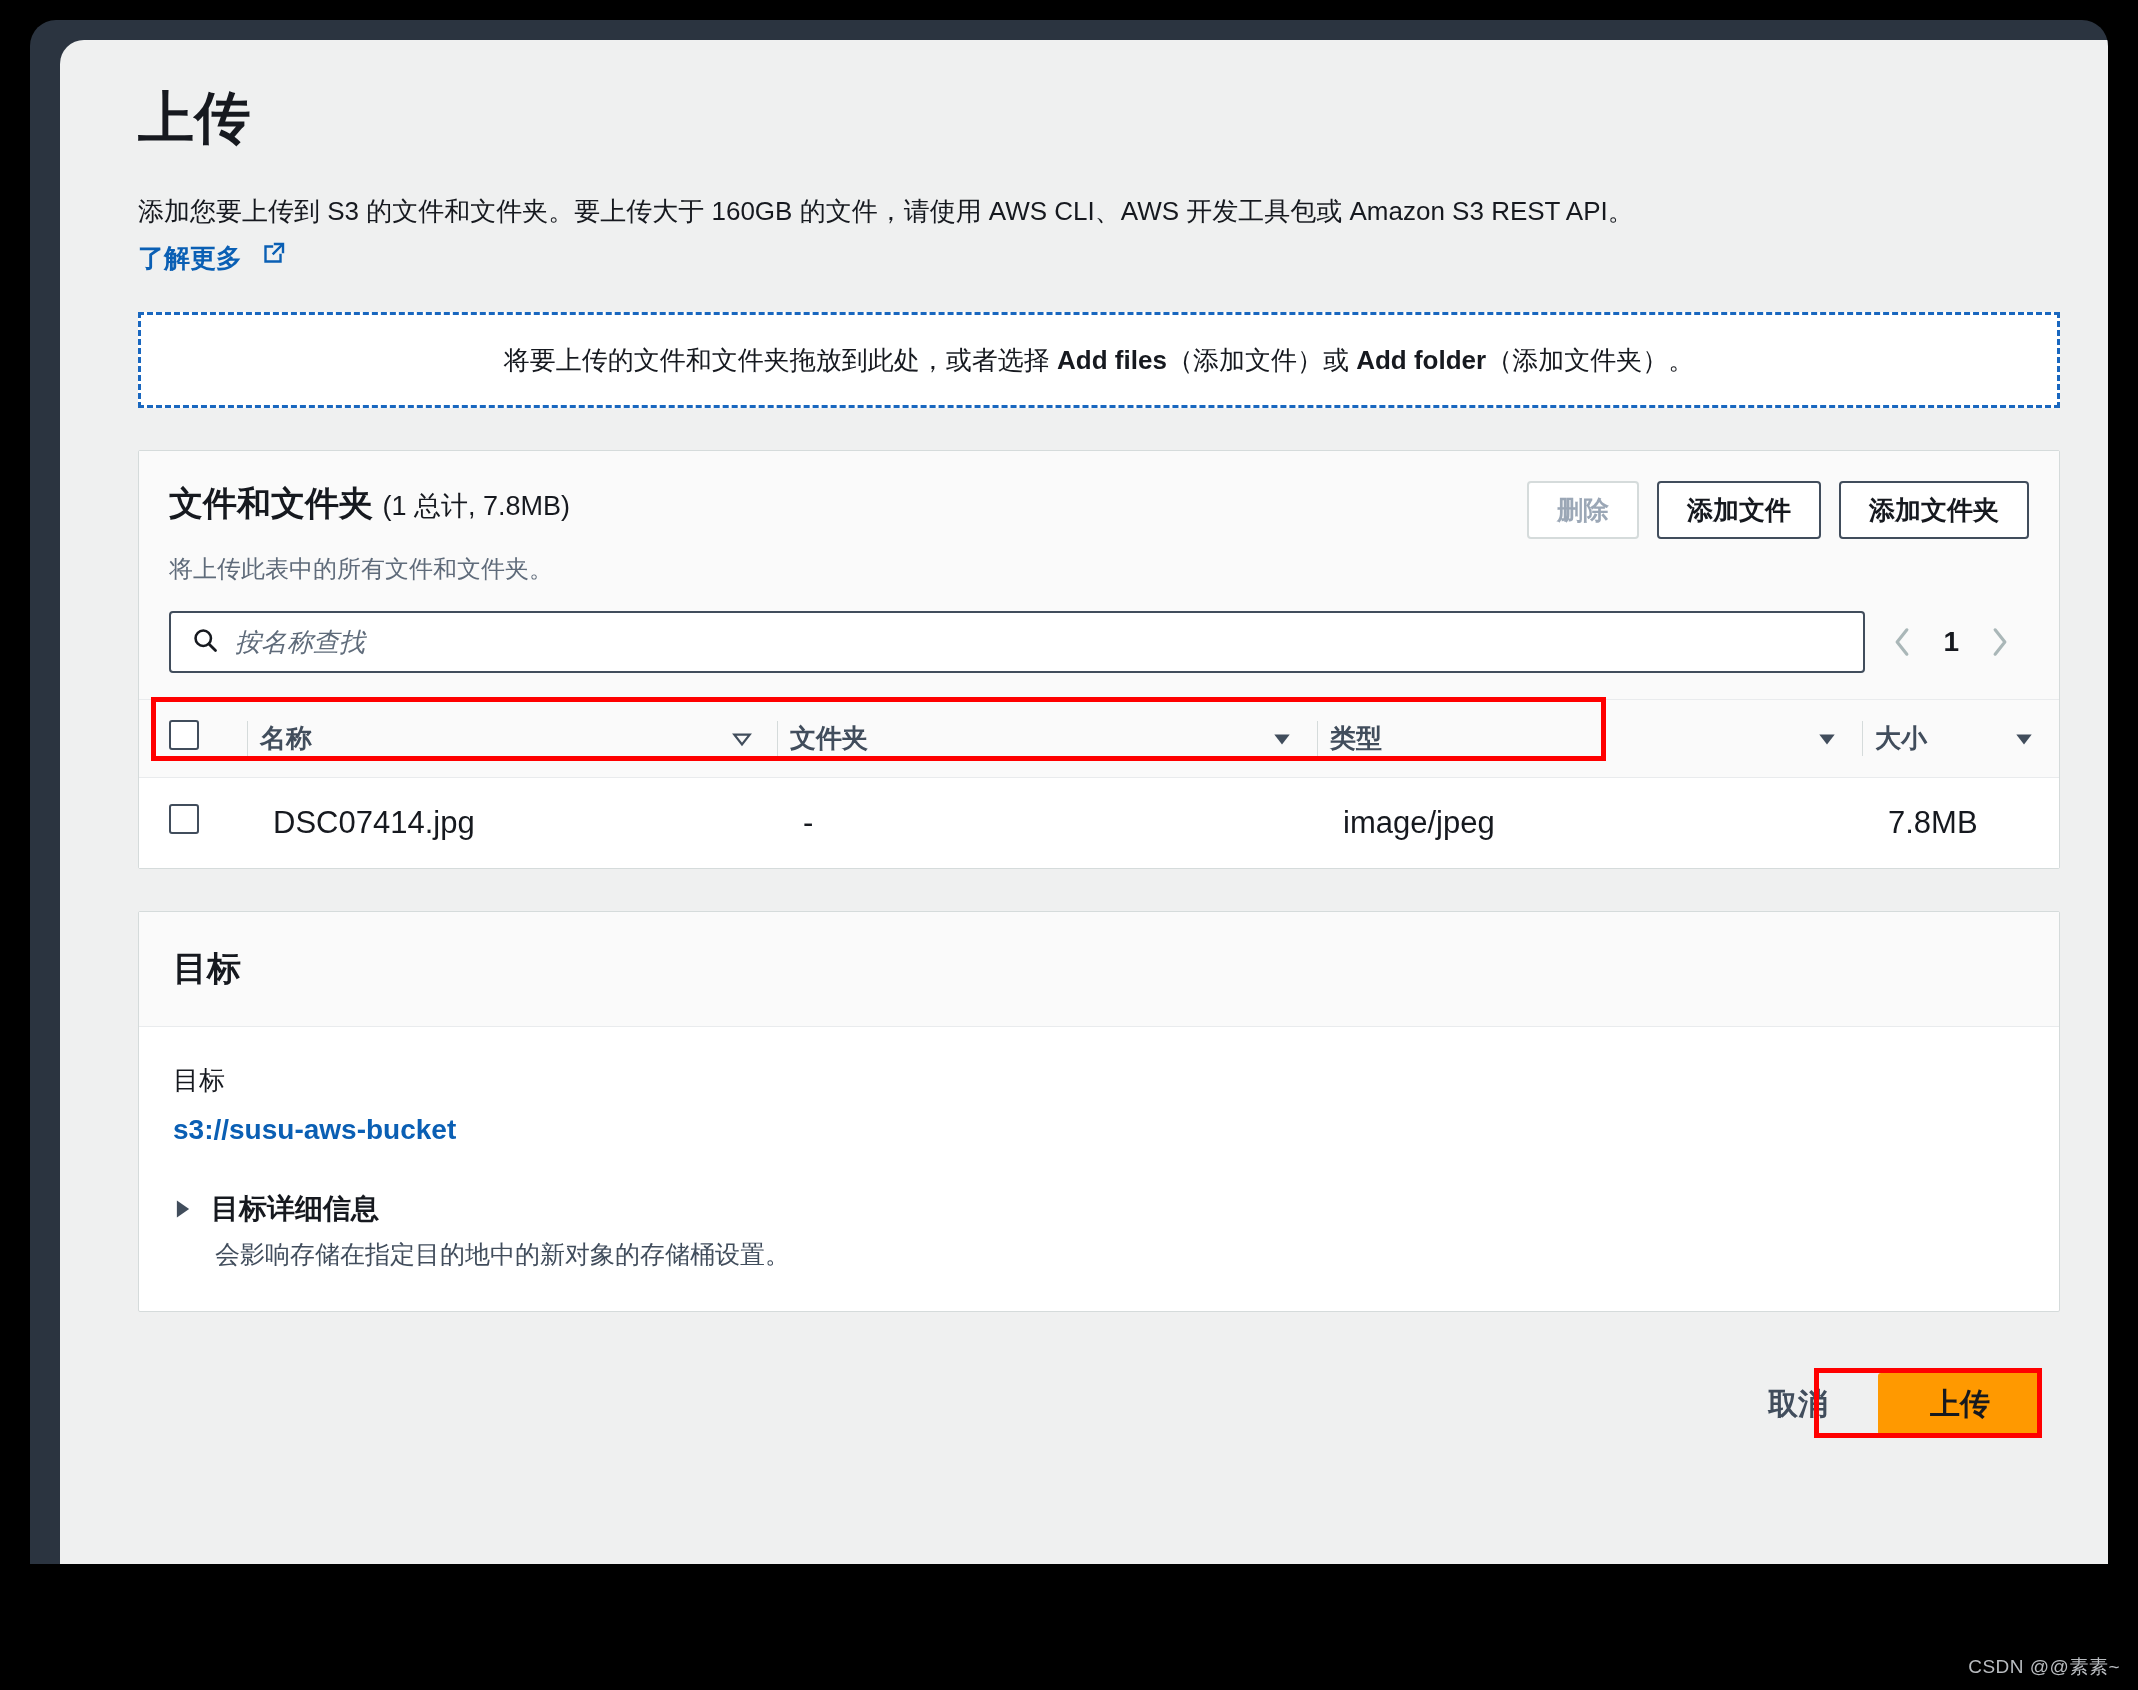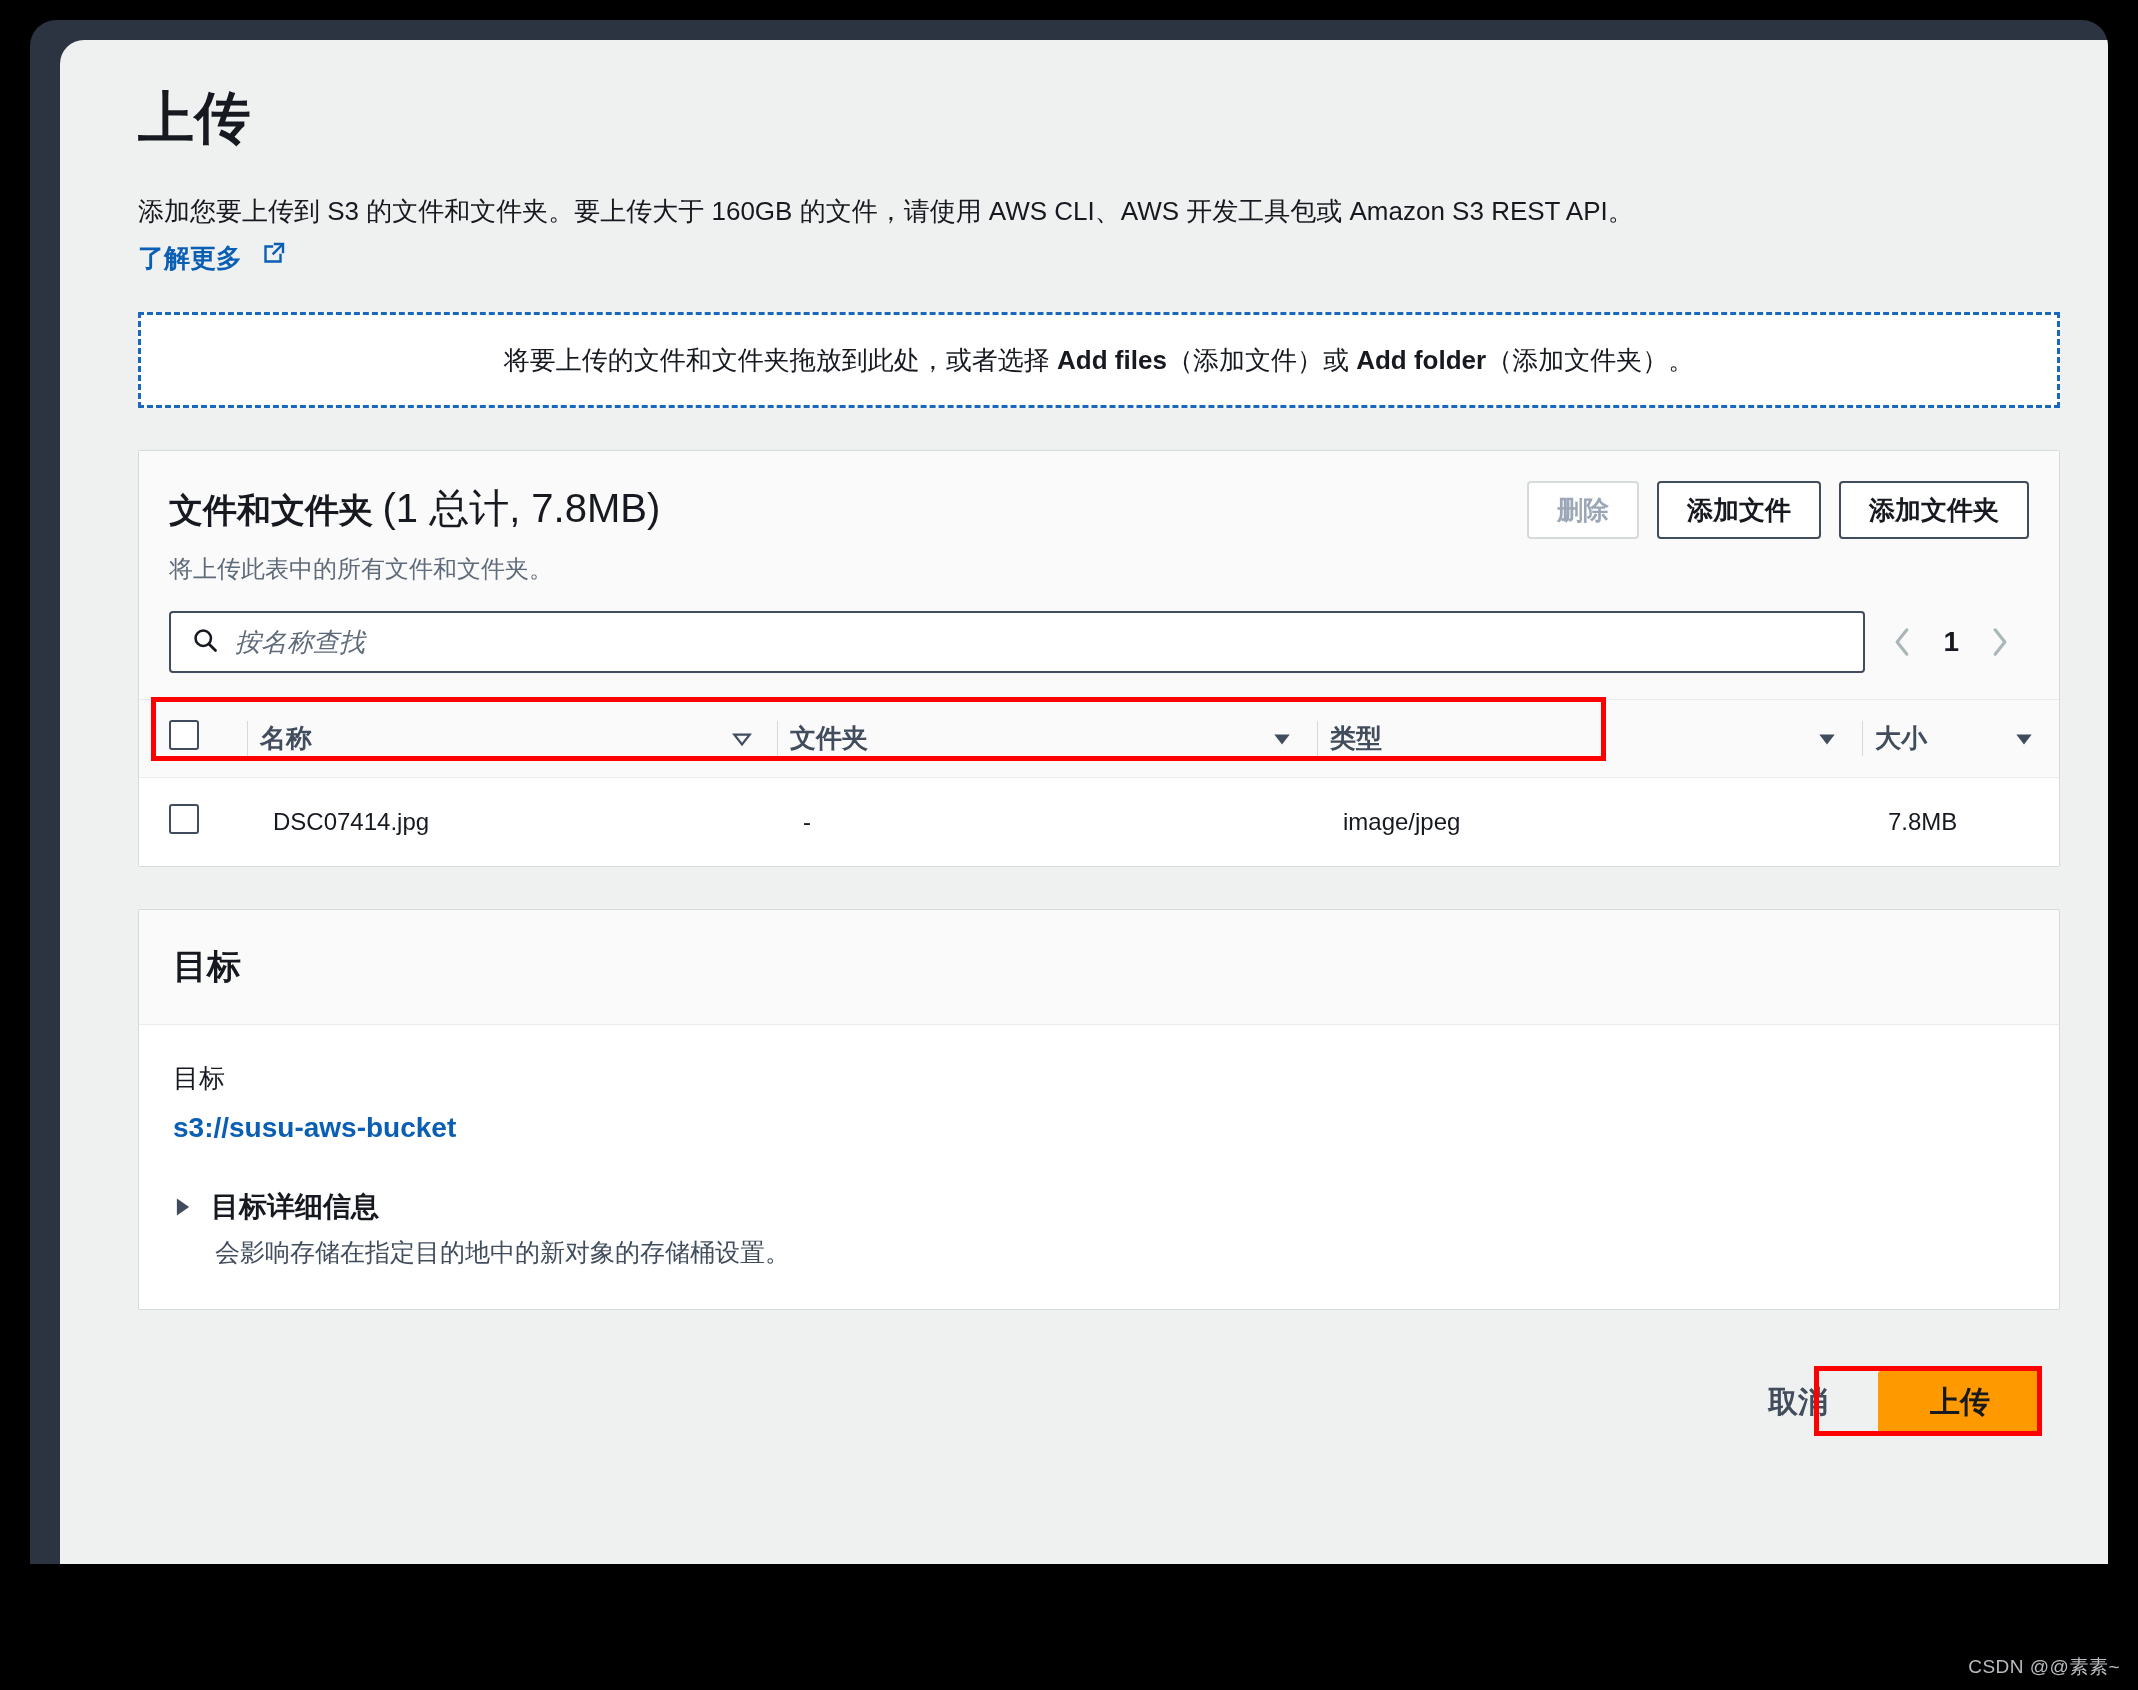--- a/index.html
+++ b/index.html
@@ -111,21 +111,21 @@
     padding: 30px 30px 0 30px;
     background: #fafafa;
   }
   .files-title {
     font-size: 34px;
     font-weight: 700;
     color: #16191f;
   }
   .files-title .count {
     font-weight: 400;
-    font-size: 40px;
+    font-size: 27px;
     color: #16191f;
   }
   .files-subtitle {
     padding: 14px 30px 0 30px;
     background: #fafafa;
     font-size: 24px;
     color: #5f6b7a;
   }
 
   .btn-row { display: flex; gap: 18px; align-items: center; }
@@ -205,21 +205,21 @@
     font-size: 26px;
     font-weight: 700;
     color: #414d5c;
     padding: 20px 0;
     position: relative;
     vertical-align: middle;
   }
   .th-inner { display: flex; align-items: center; justify-content: space-between; padding-right: 24px; }
   .th-sep { border-left: 1px solid #d5dbdb; padding-left: 12px; }
   .tbl td {
-    font-size: 24px;
+    font-size: 31px;
     color: #16191f;
     padding: 26px 0;
     background: #ffffff;
   }
   .col-check { width: 108px; padding-left: 30px !important; }
   .col-name  { width: 530px; }
   .col-folder{ width: 540px; }
   .col-type  { width: 545px; }
   .col-size  { }
 

